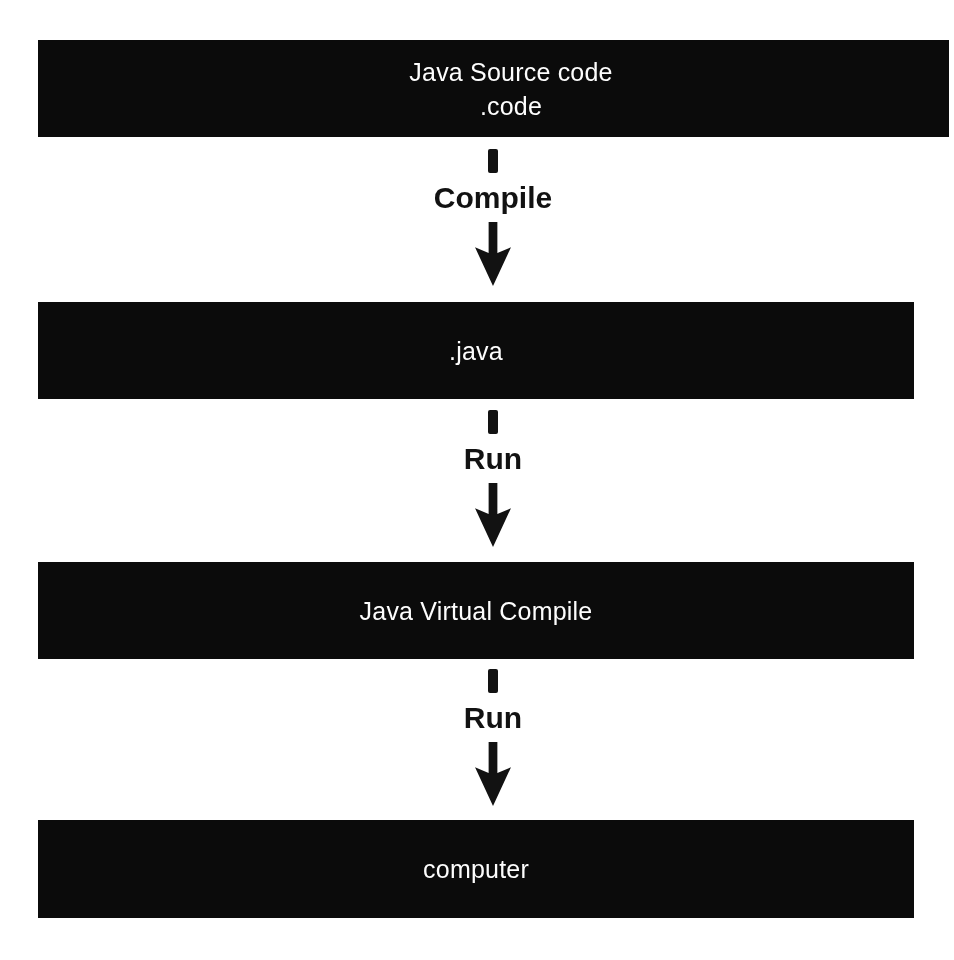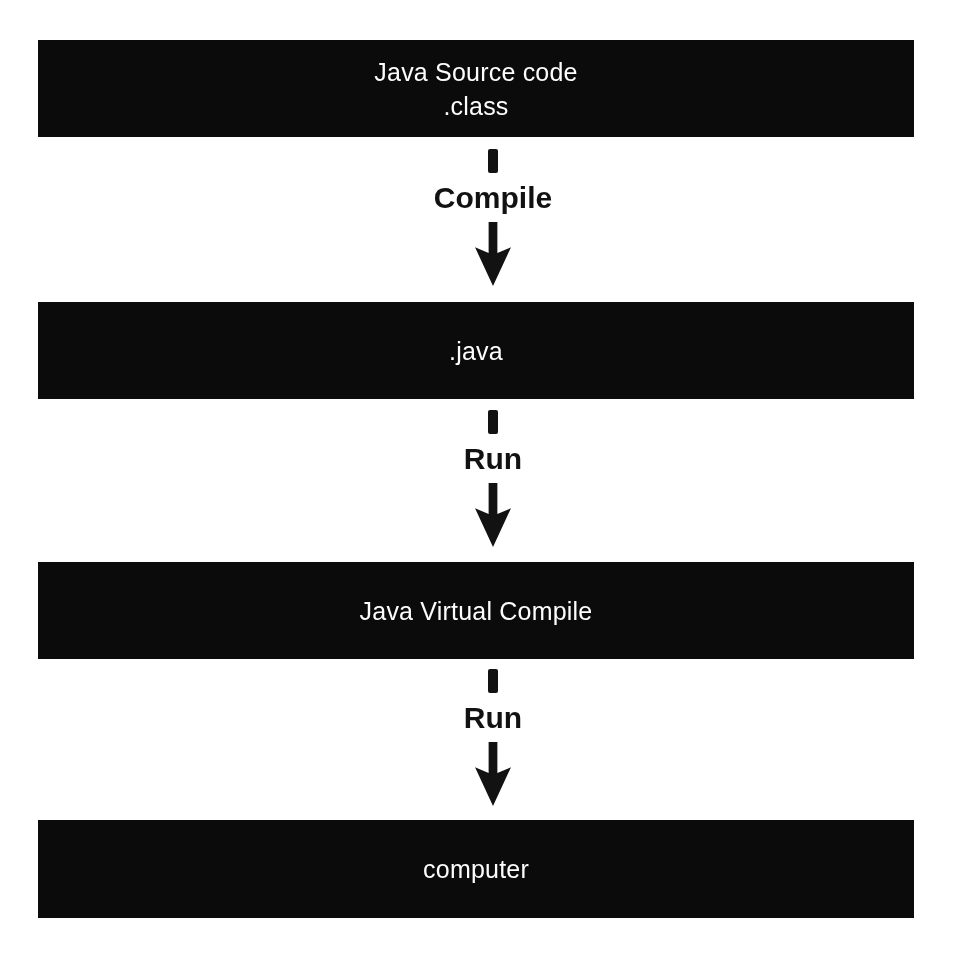--- a/index.html
+++ b/index.html
@@ -24,21 +24,21 @@
     display: flex;
     flex-direction: column;
     align-items: center;
     justify-content: center;
     text-align: center;
     font-size: 25px;
     line-height: 34px;
     font-weight: 400;
     letter-spacing: 0.2px;
   }
-  .node-1 { top: 40px;  height: 97px; }
+  .node-1 { top: 40px;  height: 97px; padding-left: 35px; }
   .node-2 { top: 302px; height: 97px; }
   .node-3 { top: 562px; height: 97px; }
   .node-4 { top: 820px; height: 98px; }
 
   .connector {
     position: absolute;
     left: 0;
     width: 954px;
     display: flex;
     flex-direction: column;
@@ -72,21 +72,21 @@
     fill: var(--connector-color, #121212);
   }
 </style>
 </head>
 <body>
 
 <div class="canvas">
 
   <div class="node node-1">
     <span class="node-line">Java Source code</span>
-    <span class="node-line">.class</span>
+    <span class="node-line">.code</span>
   </div>
 
   <div class="connector c1">
     <span class="dash"></span>
     <span class="connector-label">Compile</span>
     <svg class="arrow" viewBox="0 0 46 70" aria-hidden="true">
       <path d="M18.5,0 h9 v32 l14,-6 L23,66 L4.5,26 l14,6 z"></path>
     </svg>
   </div>
 

